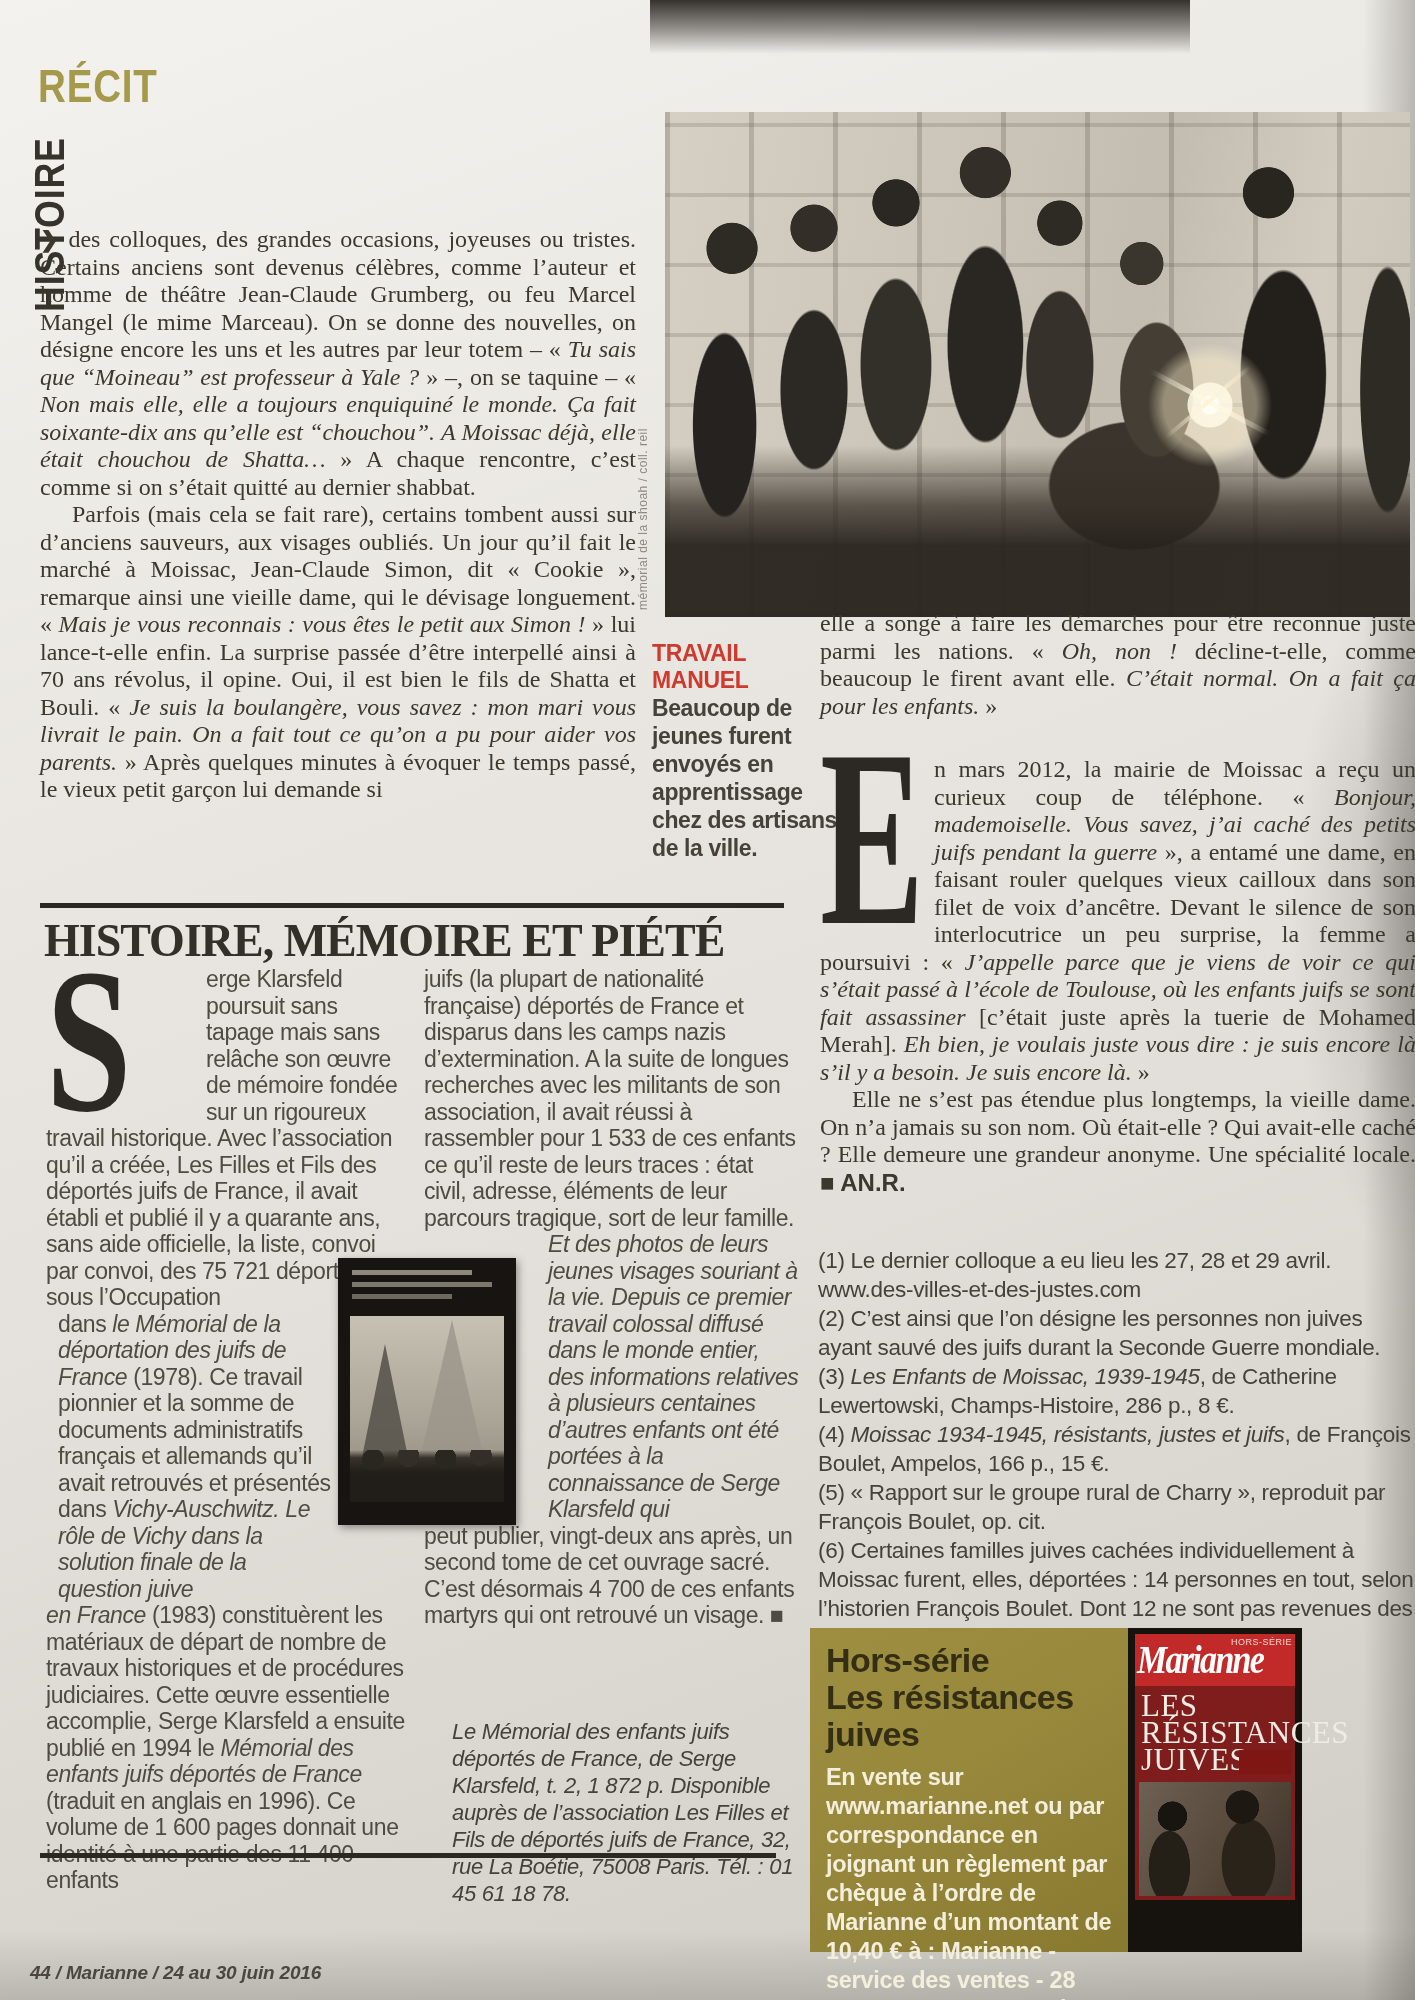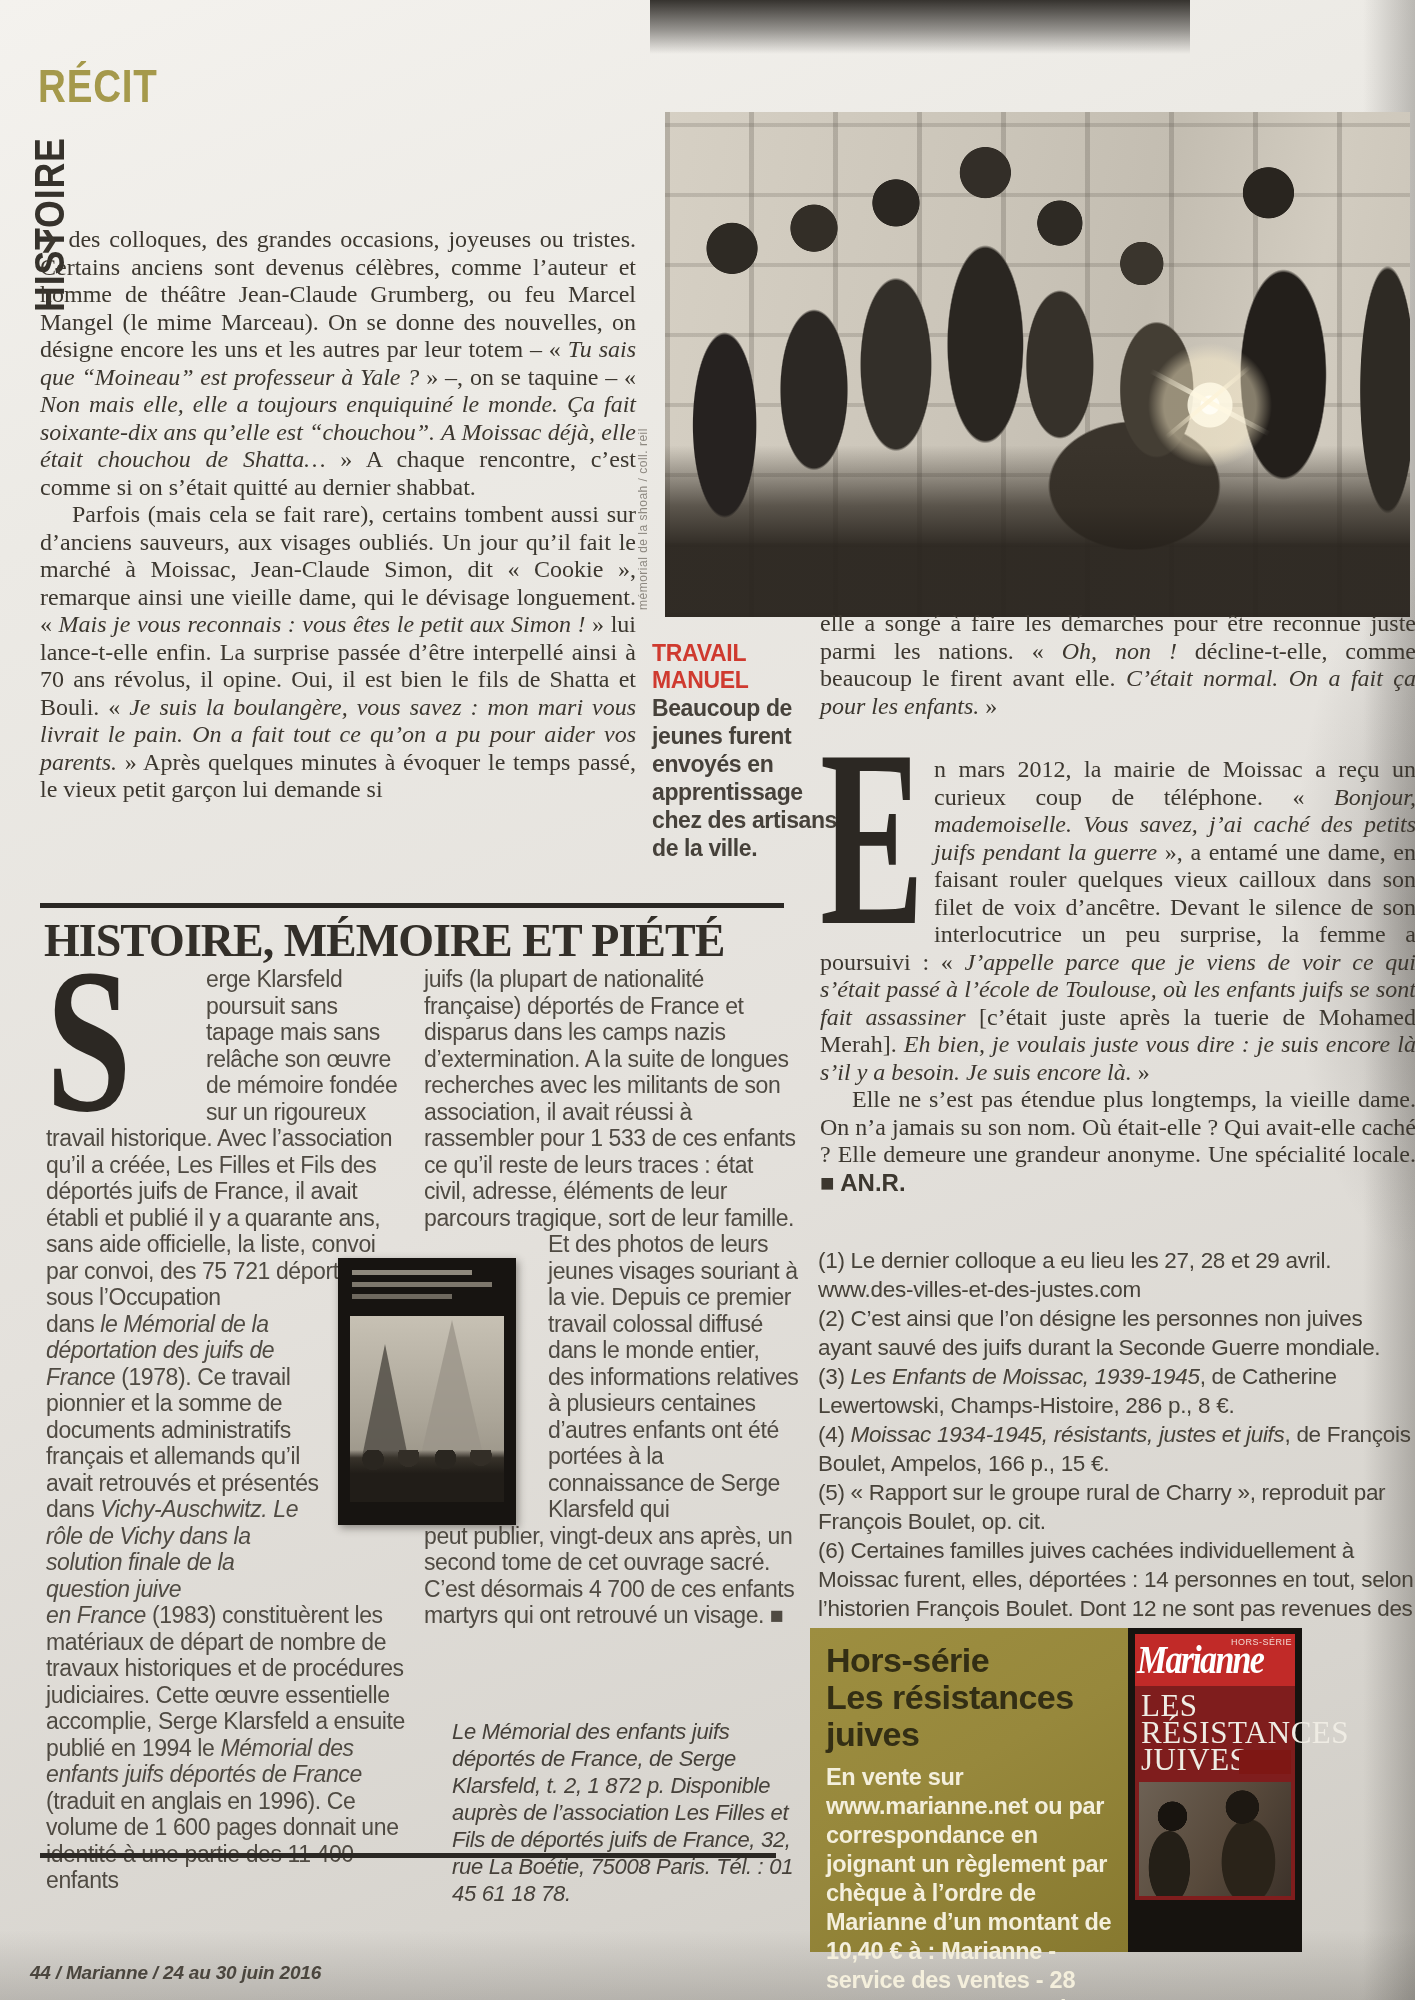--- a/index.html
+++ b/index.html
@@ -76,22 +76,22 @@
   .footnotes div{margin:0;}
   
   .rule{background:#2b2824;height:5px;}
   .sb-rule-top{left:40px;top:903px;width:744px;}
   .sb-rule-bottom{left:40px;top:1853px;width:736px;}
   .sb-title{left:44px;top:914px;font-size:46px;font-weight:600;letter-spacing:-1px;color:#332f29;}
   .sans-col{font-family:"Liberation Sans","DejaVu Sans",sans-serif;font-size:23px;line-height:26.5px;
      color:#4f4a42;letter-spacing:-.4px;}
   .sb-col1{left:46px;top:966px;width:364px;}
   .sb-col2{left:424px;top:966px;width:376px;}
-  .sb-col1 .narrow{width:278px;}
-  .sb-col2 .indented{padding-left:124px;}
+  .sb-col1 .narrow{width:278px;margin-left:12px;}
+  .sb-col2 .indented{padding-left:124px;font-style:italic;}
   .dropcap-s{float:left;width:152px;height:148px;font-family:"Liberation Serif","DejaVu Serif",serif;
      font-weight:700;font-size:205px;line-height:150px;color:#2c2823;transform:scaleX(.75);
      transform-origin:0 0;margin-right:8px;}
   .book{left:338px;top:1258px;width:178px;height:267px;background:#171411;
      box-shadow:2px 3px 8px rgba(40,36,31,.45);}
   .book-lines{position:absolute;left:14px;top:10px;width:150px;height:40px;background:
      linear-gradient(#8f897d 0 0) 0 2px/120px 5px no-repeat,
      linear-gradient(#7d776c 0 0) 0 14px/140px 5px no-repeat,
      linear-gradient(#6e685e 0 0) 0 26px/100px 5px no-repeat;}
   .book-photo{position:absolute;left:12px;top:58px;width:154px;height:186px;overflow:hidden;

